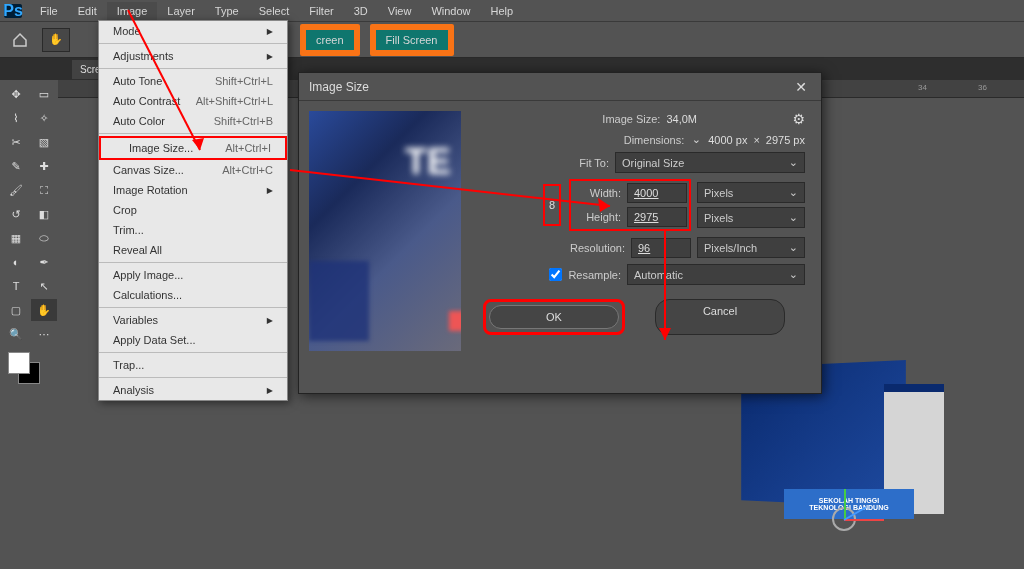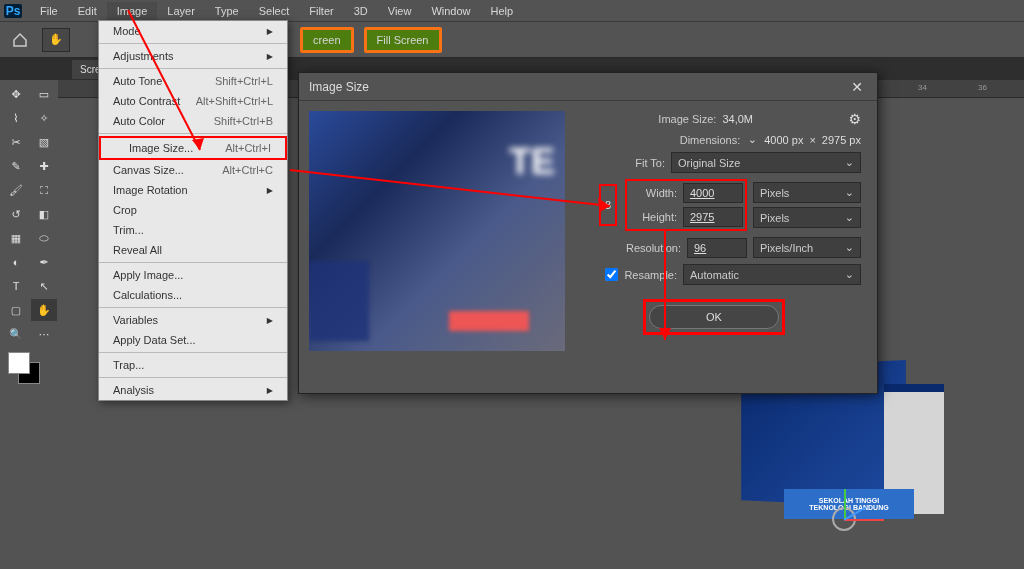--- a/index.html
+++ b/index.html
@@ -1,28 +1,28 @@
 <!DOCTYPE html>
 <html><head>
 <meta charset="utf-8">
 <style>
 * { margin: 0; padding: 0; box-sizing: border-box; font-family: Arial, sans-serif; }
 body { background: #535353; width: 1024px; height: 569px; overflow: hidden; position: relative; color: #d7d7d7; font-size: 11px; }
 
 
 .menubar { background: #535353; height: 22px; display: flex; align-items: center; padding: 0 4px; border-bottom: 1px solid #3a3a3a; }
-.menubar .logo { width: 18px; height: 14px; background: #001e36; color: #31a8ff; font-weight: bold; font-size: 12px; display: flex; align-items: center; justify-content: center; border-radius: 2px; margin-right: 8px; }
+.menubar .logo { width: 18px; height: 14px; background: #001e36; color: #31a8ff; font-weight: bold; font-size: 16px; display: flex; align-items: center; justify-content: center; border-radius: 2px; margin-right: 8px; }
 .menubar .menu-item { padding: 3px 10px; cursor: pointer; color: #d7d7d7; }
 .menubar .menu-item.active { background: #4b4b4b; }
 
 
 .optbar { background: #535353; height: 36px; display: flex; align-items: center; padding: 0 8px; gap: 10px; border-bottom: 1px solid #2a2a2a; }
 .optbar .home-icon { width: 24px; height: 24px; display: flex; align-items: center; justify-content: center; }
 .optbar .hand-icon { width: 28px; height: 24px; border: 1px solid #2a2a2a; display: flex; align-items: center; justify-content: center; background: #474747; }
-.optbar .btn { padding: 4px 10px; background: #4d7c0f; border: 3px solid #f97316; border-radius: 2px; color: #d7d7d7; }
+.optbar .btn { padding: 4px 10px; background: #0f766e; border: 6px solid #f97316; border-radius: 2px; color: #d7d7d7; }
 .watermark { color: #f00; position: absolute; left: 170px; top: 29px; font-size: 11px; }
 
 
 .tabbar { background: #2e2e2e; height: 22px; display: flex; align-items: center; padding-left: 72px; }
 .tabbar .tab { background: #424242; padding: 4px 8px; font-size: 10px; color: #ddd; }
 
 
 .toolbox { position: absolute; left: 0; top: 80px; width: 58px; background: #535353; padding: 2px; }
 .toolbox .dbl { display: flex; flex-wrap: wrap; width: 56px; }
 .toolbox .tool { width: 26px; height: 22px; display: flex; align-items: center; justify-content: center; margin: 1px; cursor: pointer; color: #ddd; }
@@ -50,42 +50,42 @@
 
 
 .dropdown { position: absolute; left: 98px; top: 20px; width: 190px; background: #e8e8e8; border: 1px solid #888; box-shadow: 2px 2px 8px rgba(0,0,0,0.5); color: #333; z-index: 50; }
 .dropdown .dd-item { padding: 4px 14px; display: flex; justify-content: space-between; align-items: center; cursor: pointer; }
 .dropdown .dd-item.hl { border: 2px solid #f00; padding-left: 28px; }
 .dropdown .dd-item .sc { color: #666; font-size: 11px; }
 .dropdown .dd-sep { height: 1px; background: #bbb; margin: 2px 0; }
 .dropdown .arrow { font-size: 8px; }
 
 
-.dialog { position: absolute; left: 298px; top: 72px; width: 580px; height: 322px; background: #535353; border: 1px solid #222; box-shadow: 2px 2px 12px rgba(0,0,0,0.6); z-index: 60; }
+.dialog { position: absolute; left: 298px; top: 72px; width: 524px; height: 322px; background: #535353; border: 1px solid #222; box-shadow: 2px 2px 12px rgba(0,0,0,0.6); z-index: 60; }
 .dialog .titlebar { height: 28px; display: flex; align-items: center; justify-content: space-between; padding: 0 10px; background: #535353; border-bottom: 1px solid #3a3a3a; }
 .dialog .titlebar .ttl { color: #ddd; font-size: 12px; }
 .dialog .titlebar .close { width: 20px; height: 20px; display: flex; align-items: center; justify-content: center; cursor: pointer; color: #ddd; font-size: 14px; }
 .dialog .body { display: flex; padding: 10px; gap: 2px; }
 .dialog .preview { width: 256px; height: 240px; background: linear-gradient(135deg, #2a4a9a 0%, #1a2a5a 30%, #4a5a8a 60%, #6a6a7a 100%); position: relative; overflow: hidden; }
 .dialog .preview .blurtext { position: absolute; right: 10px; top: 30px; color: #fff; font-size: 36px; font-weight: bold; filter: blur(3px); }
 .dialog .preview .blurbar { position: absolute; left: 0; top: 150px; width: 60px; height: 80px; background: rgba(30,50,120,0.8); filter: blur(2px); }
 .dialog .preview .arw { position: absolute; left: 140px; bottom: 20px; width: 80px; height: 20px; background: #e55; filter: blur(2px); }
 .dialog .form { flex: 1; padding-right: 6px; }
 .dialog .form .row { display: flex; align-items: center; justify-content: flex-end; margin-bottom: 6px; gap: 6px; }
 .dialog .form .lbl { color: #ccc; text-align: right; }
 .dialog .form .val { color: #ddd; }
 .dialog .form input[type=text] { background: #3f3f3f; border: 1px solid #2a2a2a; color: #ddd; padding: 3px 6px; width: 60px; font-size: 11px; text-decoration: underline; }
 .dialog .form .sel { background: #3f3f3f; border: 1px solid #2a2a2a; color: #ccc; padding: 3px 6px; display: flex; justify-content: space-between; align-items: center; }
 .dialog .form .gear { color: #ddd; cursor: pointer; font-size: 14px; }
 .dialog .link-icon { width: 18px; height: 42px; border: 2px solid #f00; display: flex; align-items: center; justify-content: center; color: #ddd; margin-right: 2px; cursor:pointer; }
 .dialog .wh-box { border: 2px solid #f00; padding: 2px; }
 .dialog .buttons { display: flex; justify-content: center; gap: 30px; padding: 8px 20px 0; }
 .dialog .dlg-btn { width: 130px; padding: 5px; border-radius: 14px; border: 1px solid #2a2a2a; background: #454545; color: #ddd; text-align: center; cursor: pointer; }
 .dialog .dlg-btn.ok { border: 1px solid #777; }
-.dialog .ok-hl { border: 3px solid #f00; padding: 3px; display: inline-block; border-radius: 0; }
+.dialog .ok-hl { border: 3px solid #f00; padding: 3px; display: inline-block; border-radius: 8px; }
 
 
 .anno-arrow { position: absolute; z-index: 70; pointer-events: none; }
 .anno-arrow svg { overflow: visible; }
 </style>
 </head>
 <body>
 
 <div class="menubar">
   <div class="logo">Ps</div>
@@ -312,20 +312,21 @@
         <span class="lbl">Resample:</span>
         <div class="sel" style="width:178px">
             <span>Automatic</span>
             <span>⌄</span>
           </div>
       </div>
       <div class="buttons">
         <div class="ok-hl">
             <div class="dlg-btn ok">OK</div>
           </div>
+        <div class="dlg-btn">Cancel</div>
       </div>
     </div>
   </div>
 </div>
 
 <div class="anno-arrow" style="left:118px;top:10px">
   <svg width="90" height="160">
       <line x1="10" y1="0" x2="82" y2="140" stroke="#f00" stroke-width="2"></line>
       <polygon points="82,140 74,130 86,128" fill="#f00"></polygon>
     </svg>

